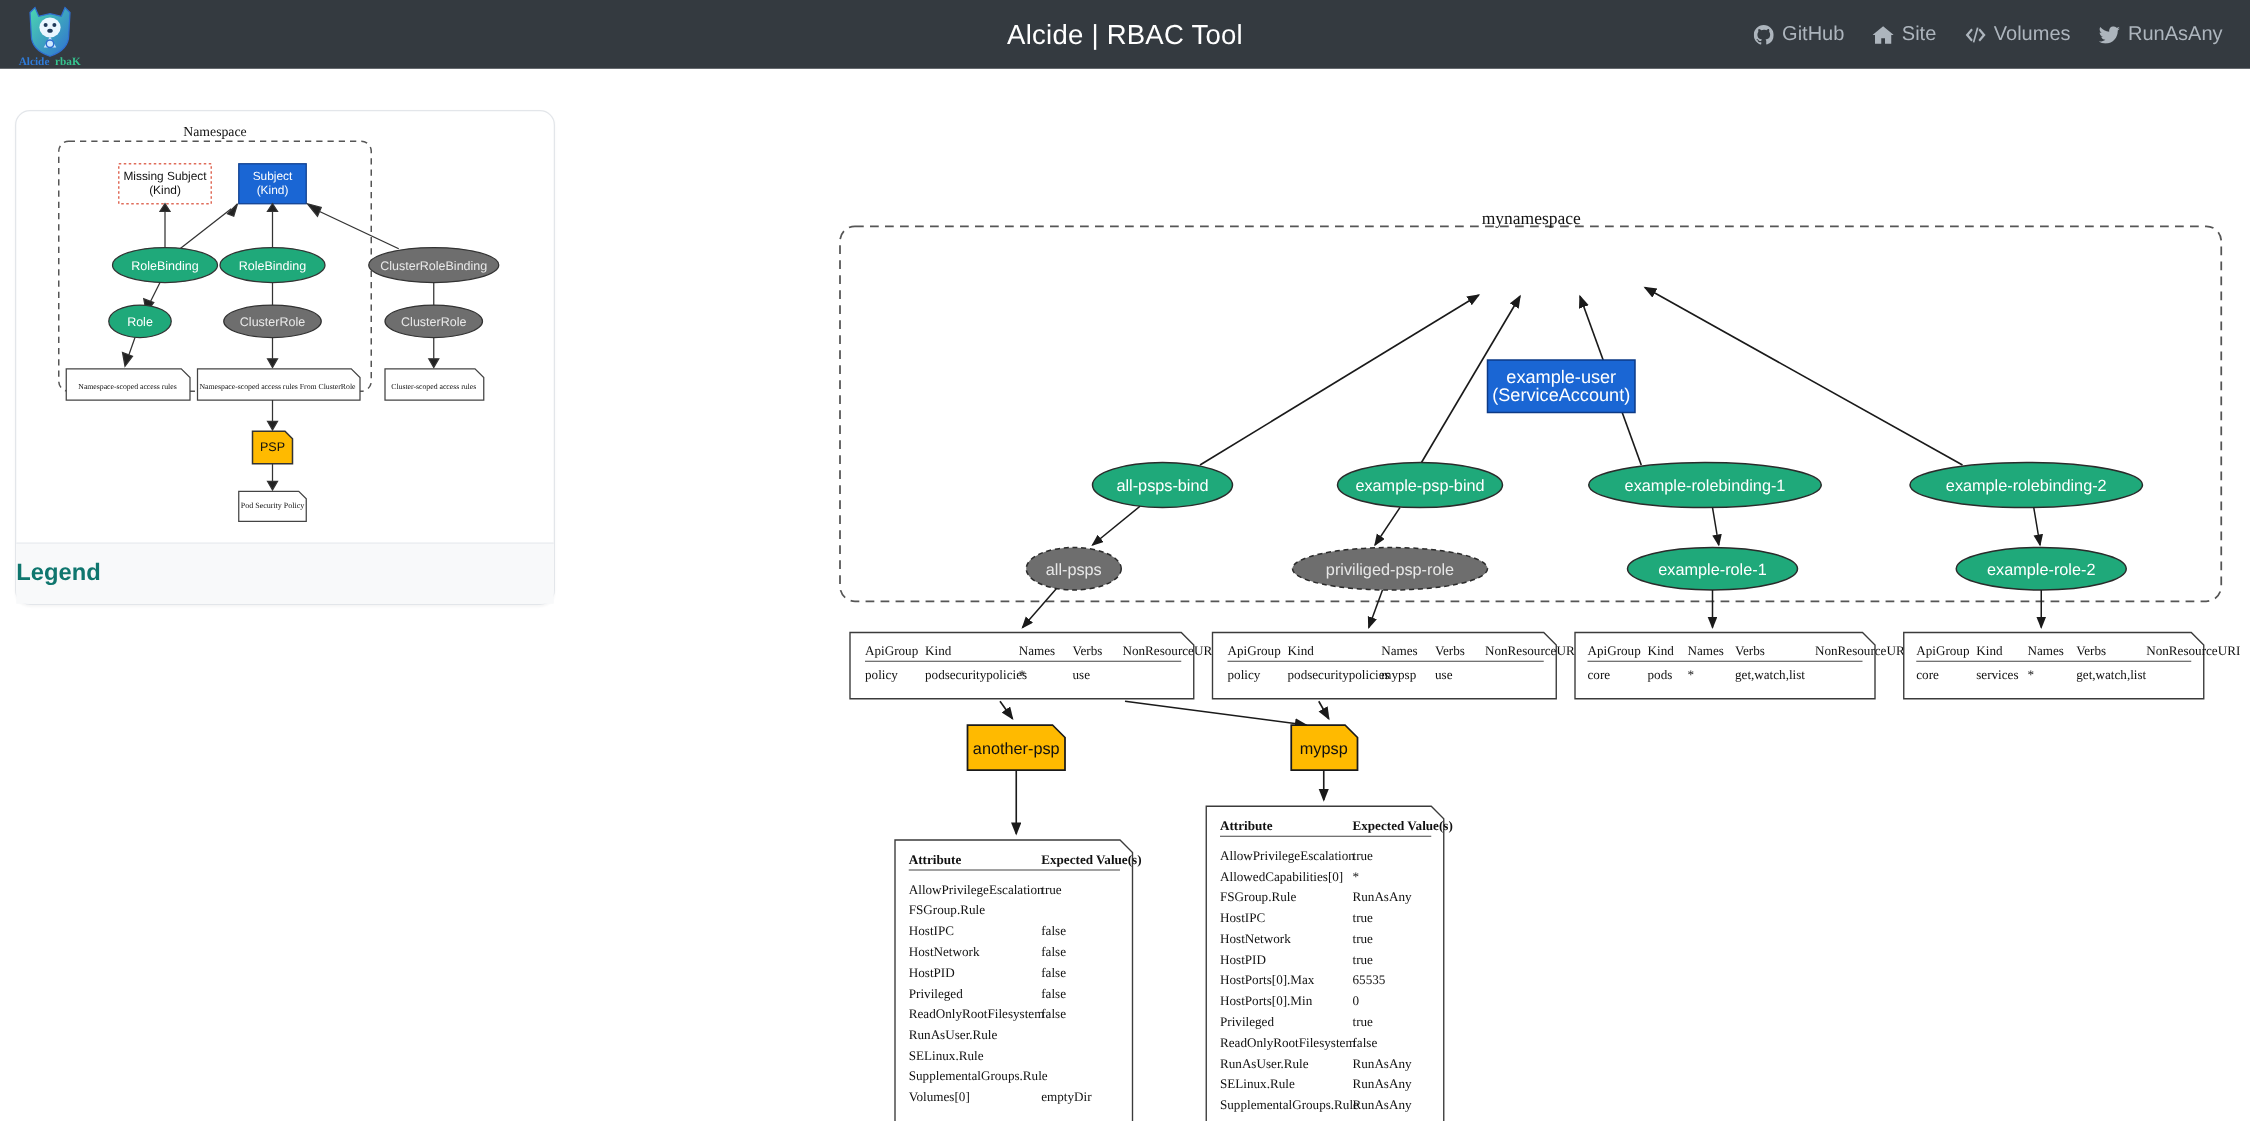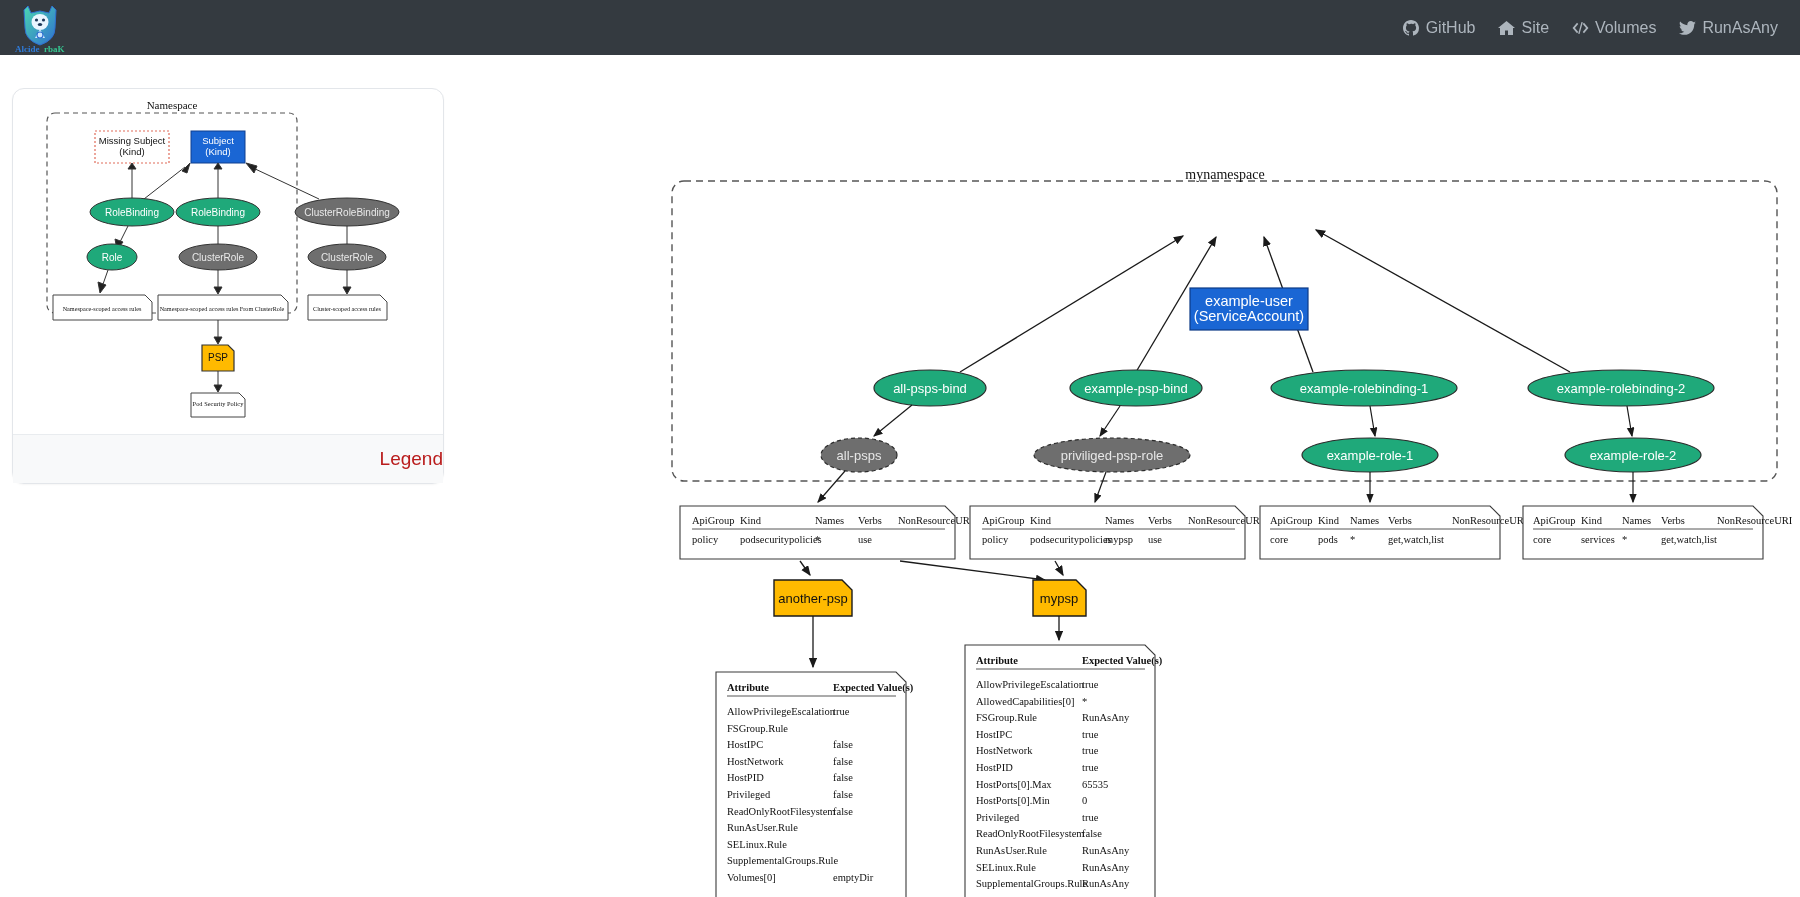--- a/index.html
+++ b/index.html
@@ -38,21 +38,21 @@
 
   
   .legend-card{
     position:absolute;left:12px;top:88px;width:430px;
     border:1px solid #e3e6ea;border-radius:12px;background:#fff;
     box-shadow:0 1px 2px rgba(0,0,0,.04);
   }
   .legend-body{height:345px;position:relative;}
   .legend-footer{
     border-top:1px solid #e9ecef;background:#f8f9fa;
-    text-align:right;padding:13px 0;font-size:19px;color:#b91c1c;
+    text-align:left;padding:13px 0;font-size:19px;color:#0f766e;font-weight:bold;
   }
 
   
   .graph{position:absolute;left:0;top:80px;}
   svg text{font-family:"Liberation Serif", serif;}
   .sans{font-family:"Liberation Sans", sans-serif;}
 </style>
 </head>
 <body>
 
@@ -70,20 +70,21 @@
       <circle cx="22.5" cy="18" r="1.6" fill="#203a5a"></circle>
       <circle cx="29.5" cy="18" r="1.6" fill="#203a5a"></circle>
       <ellipse cx="26" cy="22.5" rx="2.2" ry="1.6" fill="#203a5a"></ellipse>
       <path d="M26 27 L21 36 L31 36 Z" fill="#cfe9ff"></path>
       <circle cx="26" cy="33" r="3" fill="none" stroke="#2f6fd0" stroke-width="1.2"></circle>
       <text x="1" y="50" font-size="9" font-weight="bold" fill="#2f7bd8" font-family="Liberation Sans, sans-serif">Alcide</text>
       <text x="30" y="50" font-size="9" font-weight="bold" fill="#35c48f" font-family="Liberation Sans, sans-serif">rbaK</text>
     </svg>
   </a>
 
+  <div class="nav-title">Alcide | RBAC Tool</div>
 
   <div class="nav-links">
     <a class="nav-link" href="#">
       <span class="ic">
         <svg width="16" height="16" viewBox="0 0 16 16">
             <path d="M8 0C3.58 0 0 3.58 0 8c0 3.54 2.29 6.53 5.47 7.59.4.07.55-.17.55-.38 0-.19-.01-.82-.01-1.49-2.01.37-2.53-.49-2.69-.94-.09-.23-.48-.94-.82-1.13-.28-.15-.68-.52-.01-.53.63-.01 1.08.58 1.23.82.72 1.21 1.87.87 2.33.66.07-.52.28-.87.51-1.07-1.78-.2-3.64-.89-3.64-3.95 0-.87.31-1.59.82-2.15-.08-.2-.36-1.02.08-2.12 0 0 .67-.21 2.2.82a7.4 7.4 0 0 1 2-.27c.68 0 1.36.09 2 .27 1.53-1.04 2.2-.82 2.2-.82.44 1.1.16 1.92.08 2.12.51.56.82 1.27.82 2.15 0 3.07-1.87 3.75-3.65 3.95.29.25.54.73.54 1.48 0 1.07-.01 1.93-.01 2.2 0 .21.15.46.55.38A8.01 8.01 0 0 0 16 8c0-4.42-3.58-8-8-8z"></path>
           </svg>
       </span>
       <span>GitHub</span>
     </a>

